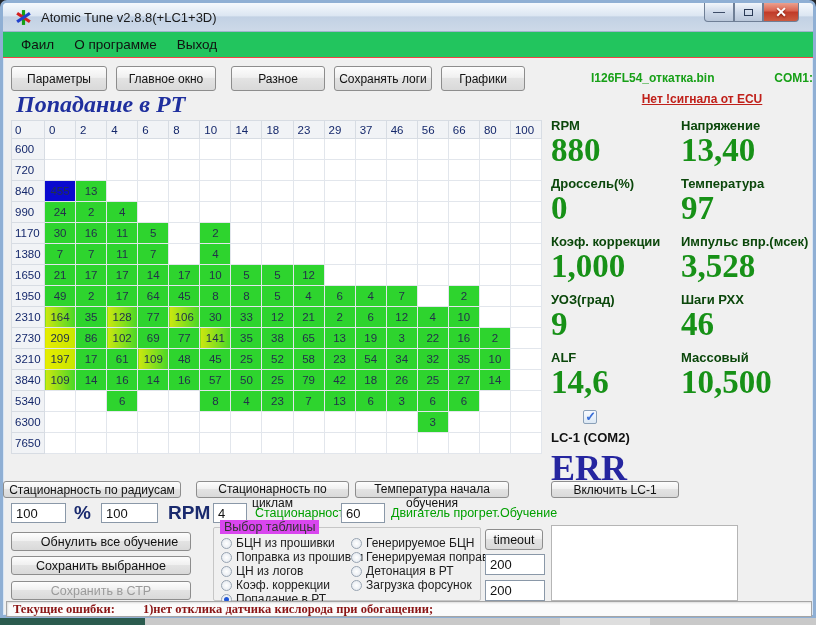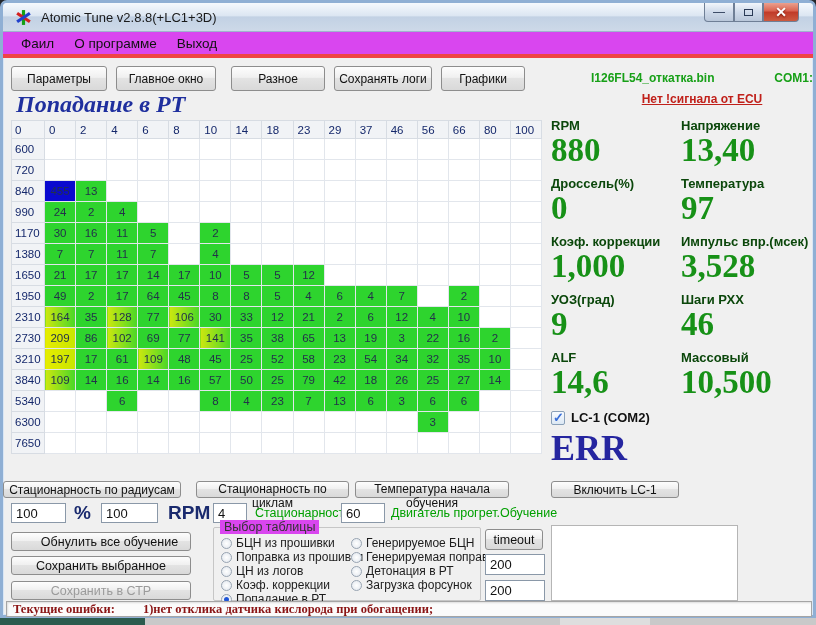--- a/index.html
+++ b/index.html
@@ -22,22 +22,22 @@
   .title-text{position:absolute;left:38px;top:7px;font-size:13px;color:#1a1a1a;}
   .winctl{position:absolute;right:14px;top:0;display:flex;}
   .wbtn{height:19px;border:1px solid #6f7f96;border-top:none;display:flex;
     align-items:center;justify-content:center;font-size:12px;color:#2a3a55;}
   .wbtn.min{width:30px;border-radius:0 0 0 4px;background:linear-gradient(#f2f6fb,#cfdaea 50%,#b9c7da);}
   .wbtn.max{width:29px;background:linear-gradient(#f2f6fb,#cfdaea 50%,#b9c7da);}
   .wbtn.close{width:36px;border-radius:0 0 4px 0;color:#fff;font-weight:bold;font-size:14px;
     background:linear-gradient(#eba08e,#d9624e 45%,#c03a28 50%,#cc5a40);text-shadow:0 1px 2px #7a1505;}
   .max-glyph{width:9px;height:7px;border:1px solid #2a3a55;background:transparent;}
   
-  .menubar{position:absolute;left:0;top:29px;right:0;height:26px;background:#d946ef;
-    border-bottom:4px solid #ef4444;display:flex;align-items:center;padding-left:8px;}
+  .menubar{position:absolute;left:0;top:29px;right:0;height:26px;background:#22c55e;
+    border-bottom:1px solid #ef4444;display:flex;align-items:center;padding-left:8px;}
   .menu-item{font-size:13.5px;color:#111;padding:0 10px;cursor:default;}
   
   .toolbar{position:absolute;left:8px;top:63px;display:flex;gap:9px;}
   .win-btn{background:linear-gradient(#fdfdfd,#f0f0f0 45%,#e3e3e3 50%,#d9d9d9);
     border:1px solid #8d8d8d;border-radius:3px;font-family:"Liberation Sans",sans-serif;
     font-size:12px;color:#111;}
   .tb-btn{height:25px;}
   .conn{position:absolute;left:588px;top:68px;width:222px;font-size:12px;font-weight:bold;}
   .conn-line1{display:flex;justify-content:space-between;color:var(--file-green);}
   .conn-line2{margin-top:7px;text-align:center;color:var(--err-red);text-decoration:underline;}
@@ -58,21 +58,21 @@
   td.c-yellow{background:linear-gradient(90deg,var(--cell-yellow),#c9e600);}
   td.c-sel{background:var(--cell-sel);color:#fff;}
   
   .tele{position:absolute;top:115px;}
   .tele-left{left:548px;width:128px;}
   .tele-right{left:678px;width:136px;}
   .t-pair{height:58px;}
   .t-label{font-size:13px;font-weight:bold;color:var(--lbl-green);}
   .t-value{font-family:"Liberation Serif",serif;font-weight:bold;font-size:33px;
     line-height:1.05;color:var(--val-green);}
-  .lc1-row{display:flex;align-items:center;gap:6px;margin-top:2px;}
+  .lc1-row{display:flex;align-items:center;gap:6px;margin-top:2px;flex-direction:column;}
   .chk{width:14px;height:14px;border:1px solid #8aa0b8;border-radius:2px;
     background:linear-gradient(#f8fbff,#dce8f4);position:relative;}
   .chk::after{content:"✓";position:absolute;left:1px;top:-2px;font-size:13px;
     font-weight:bold;color:#3a6fd8;}
   .lc1-label{font-size:13px;font-weight:bold;color:#111;}
   .err-text{font-family:"Liberation Serif",serif;font-weight:bold;font-size:36px;
     color:#2626a0;margin-top:2px;}
   
   .slim-btn{position:absolute;height:17px;font-size:12px;padding:0;line-height:14px;}
   .fld{position:absolute;height:20px;border:1px solid #8a98a8;background:#fff;

